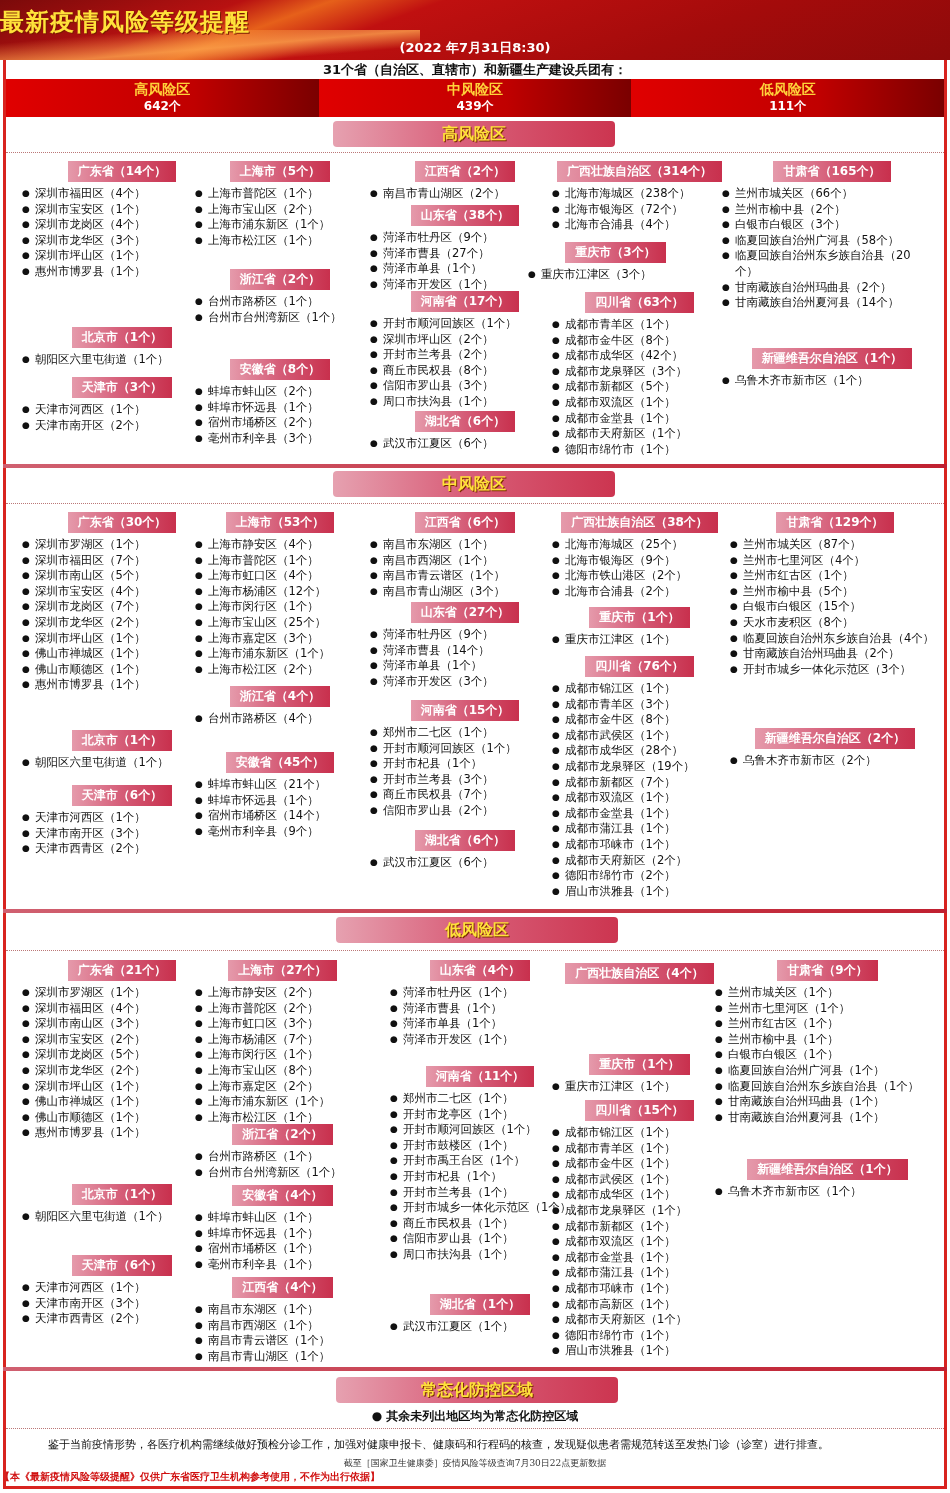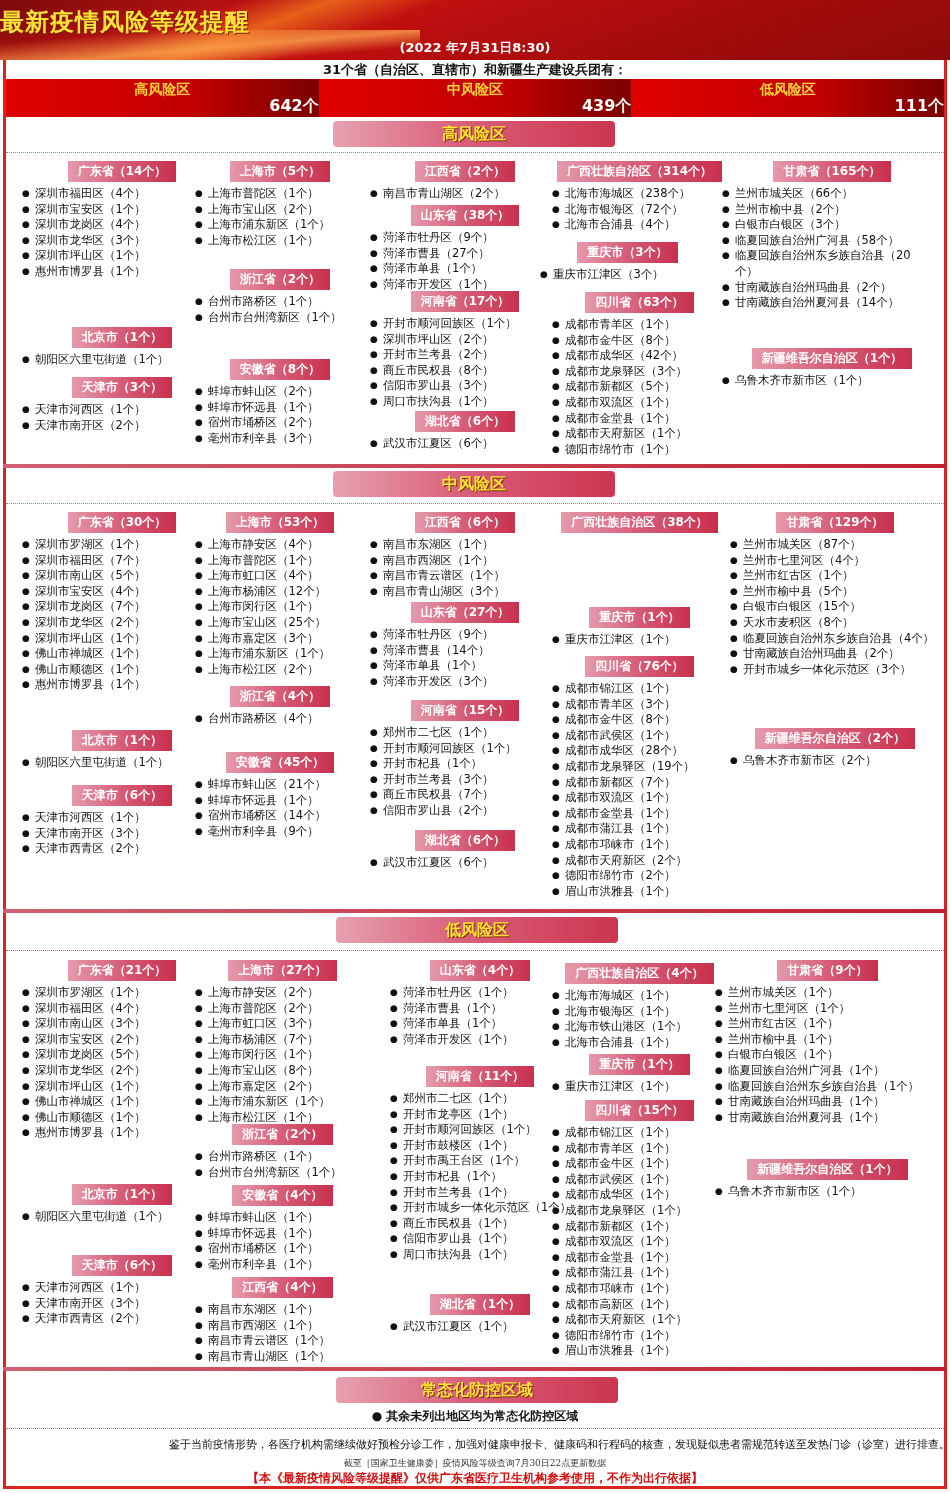--- a/index.html
+++ b/index.html
@@ -10,39 +10,39 @@
     background: linear-gradient(160deg, #7a0a0a 0%, #b81111 22%, #e6601a 30%, #c01010 40%, #a40b0b 70%, #8d0a0a 100%); }
   .header .swoosh { position: absolute; left: 0; top: 30px; width: 420px; height: 30px;
     background: linear-gradient(175deg, rgba(255,180,90,0) 20%, rgba(255,170,80,0.75) 55%, rgba(255,220,160,0) 80%); }
   .title { position: absolute; left: 0; width: 950px; top: 6px; text-align: left; font-size: 24px; font-weight: bold; color: #ffe23a; letter-spacing: 1px; text-shadow: 1px 1px 0 #7a1a00; }
   .subtitle { position: absolute; left: 0; width: 950px; top: 39px; text-align: center; font-size: 13px; font-weight: bold; color: #fff; }
   .intro { position: absolute; left: 0; top: 60px; width: 950px; height: 20px; text-align: center; font-size: 13px; font-weight: bold; line-height: 20px; }
   .summary { position: absolute; left: 6px; top: 79px; width: 938px; height: 38px; display: flex; }
   .summary .cell { flex: 1; text-align: center; color: #fff; font-weight: bold; padding-top: 2px;
     background: linear-gradient(90deg, #e00000 0%, #c00000 60%, #7a0000 100%); }
   .summary .cell .lbl { color: #ffd23a; font-size: 14px; line-height: 16px; }
-  .summary .cell .num { font-size: 16px; line-height: 18px; text-align: right; }
+  .summary .cell .num { font-size: 12px; line-height: 18px; }
   .section-btn { position: absolute; height: 26px; width: 282px; border-radius: 4px;
     background: linear-gradient(90deg, #e6a1b0 0%, #d9607a 45%, #cc3550 100%);
     text-align: center; color: #ffe23a; font-weight: bold; font-size: 16px; line-height: 26px;
     text-shadow: 1px 1px 0 #7a2a00; }
   .dotline { position: absolute; left: 6px; width: 938px; border-top: 1px dotted #b77; }
   .sep { position: absolute; left: 3px; width: 944px; height: 4px; background: linear-gradient(90deg,#d06070,#c84050,#c02030); }
   .prov { position: absolute; }
   .tag { display: inline-block; height: 21px; line-height: 21px; padding: 0 10px; font-size: 12px; font-weight: bold; color: #fff;
     background: linear-gradient(90deg, #e59aab 0%, #d55c77 50%, #c8304d 100%); white-space: nowrap; }
   .tag-wrap { text-align: center; margin-bottom: 4px; }
   ul.items { list-style: none; }
   ul.items li { font-size: 11.5px; line-height: 15.6px; white-space: nowrap; position: relative; padding-left: 13px; }
   ul.items li::before { content: "●"; position: absolute; left: 0; top: 0; font-size: 9px; }
   ul.items li.wrap { white-space: normal; width: 205px; }
   .normal-text { position: absolute; left: 0; width: 950px; top: 1408px; text-align: center; font-size: 12px; font-weight: bold; }
-  .footer1 { position: absolute; left: 0; width: 950px; top: 1437px; text-align: right; font-size: 11px; font-family: Liberation Sans, sans-serif; }
+  .footer1 { position: absolute; left: 0; width: 950px; top: 1437px; text-align: left; font-size: 11px; font-family: Liberation Sans, sans-serif; padding-left: 48px; }
   .footer2 { position: absolute; left: 0; width: 950px; top: 1457px; text-align: center; font-size: 9px; font-family: "DejaVu Serif", serif; color: #333; }
-  .footer3 { position: absolute; left: 0; width: 950px; top: 1470px; text-align: center; font-size: 12px; font-family: "DejaVu Serif", serif; color: #d01010; font-weight: bold; }
+  .footer3 { position: absolute; left: 0; width: 950px; top: 1470px; font-size: 10px; font-family: "DejaVu Serif", serif; color: #d01010; font-weight: bold; }
 </style>
 </head>
 <body>
 
 <div class="frame"></div>
 
 <div class="header">
   <div class="swoosh"></div>
   <div class="title">最新疫情风险等级提醒</div>
   <div class="subtitle">(2022 年7月31日8:30)</div>
@@ -167,21 +167,21 @@
       </ul>
     </div>
     <div class="prov" style="left: 552px; top: 160px; width: 175px;">
       <div class="tag-wrap"><span class="tag">广西壮族自治区（314个）</span></div>
       <ul class="items">
         <li>北海市海城区（238个）</li>
         <li>北海市银海区（72个）</li>
         <li>北海市合浦县（4个）</li>
       </ul>
     </div>
-    <div class="prov" style="left: 540px; top: 241px; width: 175px;">
+    <div class="prov" style="left: 528px; top: 241px; width: 175px;">
       <div class="tag-wrap"><span class="tag">重庆市（3个）</span></div>
       <ul class="items">
         <li>重庆市江津区（3个）</li>
       </ul>
     </div>
     <div class="prov" style="left: 552px; top: 291px; width: 175px;">
       <div class="tag-wrap"><span class="tag">四川省（63个）</span></div>
       <ul class="items">
         <li>成都市青羊区（1个）</li>
         <li>成都市金牛区（8个）</li>
@@ -300,20 +300,26 @@
       </ul>
     </div>
     <div class="prov" style="left: 370px; top: 829px; width: 190px;">
       <div class="tag-wrap"><span class="tag">湖北省（6个）</span></div>
       <ul class="items">
         <li>武汉市江夏区（6个）</li>
       </ul>
     </div>
     <div class="prov" style="left: 552px; top: 511px; width: 175px;">
       <div class="tag-wrap"><span class="tag">广西壮族自治区（38个）</span></div>
+      <ul class="items">
+        <li>北海市海城区（25个）</li>
+        <li>北海市银海区（9个）</li>
+        <li>北海市铁山港区（2个）</li>
+        <li>北海市合浦县（2个）</li>
+      </ul>
     </div>
     <div class="prov" style="left: 552px; top: 606px; width: 175px;">
       <div class="tag-wrap"><span class="tag">重庆市（1个）</span></div>
       <ul class="items">
         <li>重庆市江津区（1个）</li>
       </ul>
     </div>
     <div class="prov" style="left: 552px; top: 655px; width: 175px;">
       <div class="tag-wrap"><span class="tag">四川省（76个）</span></div>
       <ul class="items">
@@ -447,26 +453,20 @@
       </ul>
     </div>
     <div class="prov" style="left: 390px; top: 1293px; width: 180px;">
       <div class="tag-wrap"><span class="tag">湖北省（1个）</span></div>
       <ul class="items">
         <li>武汉市江夏区（1个）</li>
       </ul>
     </div>
     <div class="prov" style="left: 552px; top: 962px; width: 175px;">
       <div class="tag-wrap"><span class="tag">广西壮族自治区（4个）</span></div>
-      <ul class="items">
-        <li>北海市海城区（1个）</li>
-        <li>北海市银海区（1个）</li>
-        <li>北海市铁山港区（1个）</li>
-        <li>北海市合浦县（1个）</li>
-      </ul>
     </div>
     <div class="prov" style="left: 552px; top: 1053px; width: 175px;">
       <div class="tag-wrap"><span class="tag">重庆市（1个）</span></div>
       <ul class="items">
         <li>重庆市江津区（1个）</li>
       </ul>
     </div>
     <div class="prov" style="left: 552px; top: 1099px; width: 175px;">
       <div class="tag-wrap"><span class="tag">四川省（15个）</span></div>
       <ul class="items">

